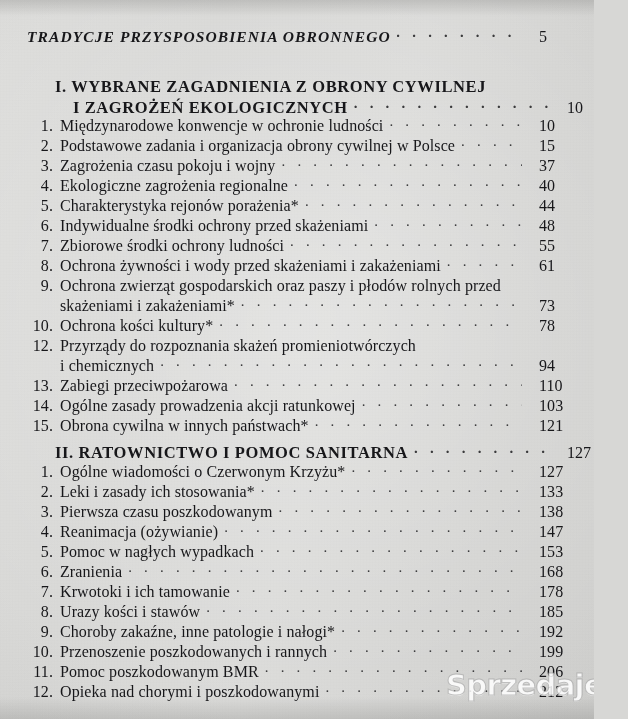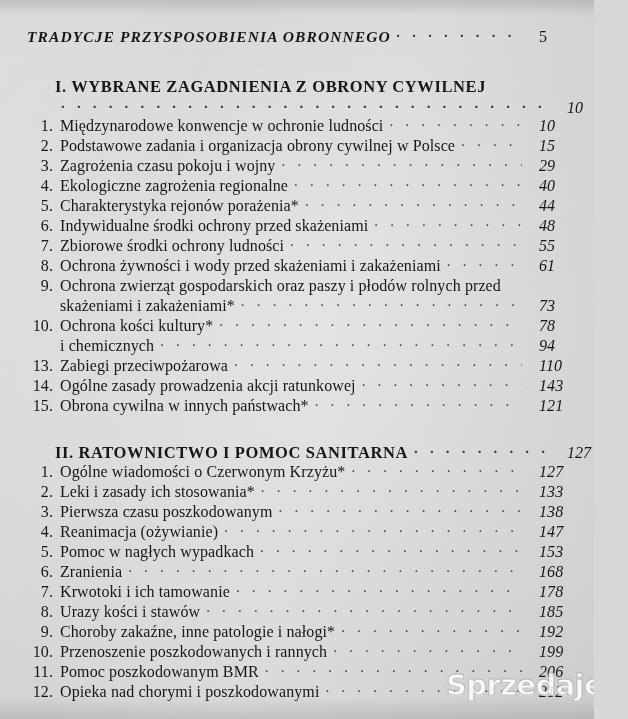--- a/index.html
+++ b/index.html
@@ -76,21 +76,20 @@
     white-space: nowrap;
     line-height: 1;
   }
   .row .pg {
     flex: 0 0 auto;
     width: 62px;
     padding-left: 12px;
     text-align: left;
     font-size: 16px;
     color: #17171a;
-    font-style: italic;
   }
   .row.nodots .leader::after { content: ""; }
 
   
   .toptitle {
     position: absolute;
     left: 27px;
     top: 26px;
     width: 574px;
     font-weight: bold;
@@ -181,20 +180,21 @@
     <span class="pg">5</span>
   </div>
 
   <div class="block" style="top:75px;">
     <div class="row chapter nodots">
       <span class="txt">I. WYBRANE ZAGADNIENIA Z OBRONY CYWILNEJ</span>
       <span class="leader"></span>
       <span class="pg"></span>
     </div>
     <div class="row chapter" style="padding-left:0;">
+      <span class="txt chapter-line2">I ZAGROŻEŃ EKOLOGICZNYCH</span>
       <span class="leader"></span>
       <span class="pg">10</span>
     </div>
   </div>
 
   <div class="block" style="top:115px;">
 
     <div class="row item">
       <span class="txt"><span class="num">1.</span><span>Międzynarodowe konwencje w ochronie ludności</span></span>
       <span class="leader"></span>
@@ -203,21 +203,21 @@
 
     <div class="row item">
       <span class="txt"><span class="num">2.</span><span>Podstawowe zadania i organizacja obrony cywilnej w Polsce</span></span>
       <span class="leader"></span>
       <span class="pg">15</span>
     </div>
 
     <div class="row item">
       <span class="txt"><span class="num">3.</span><span>Zagrożenia czasu pokoju i wojny</span></span>
       <span class="leader"></span>
-      <span class="pg">29</span>
+      <span class="pg">37</span>
     </div>
 
     <div class="row item">
       <span class="txt"><span class="num">4.</span><span>Ekologiczne zagrożenia regionalne</span></span>
       <span class="leader"></span>
       <span class="pg">40</span>
     </div>
 
     <div class="row item">
       <span class="txt"><span class="num">5.</span><span>Charakterystyka rejonów porażenia*</span></span>
@@ -254,36 +254,41 @@
       <span class="pg">73</span>
     </div>
 
     <div class="row item">
       <span class="txt"><span class="num">10.</span><span>Ochrona kości kultury*</span></span>
       <span class="leader"></span>
       <span class="pg">78</span>
     </div>
 
 
+    <div class="row item nodots">
+      <span class="txt"><span class="num">12.</span><span>Przyrządy do rozpoznania skażeń promieniotwórczych</span></span>
+      <span class="leader"></span>
+      <span class="pg"></span>
+    </div>
     <div class="row item">
       <span class="txt item-cont">i chemicznych</span>
       <span class="leader"></span>
       <span class="pg">94</span>
     </div>
 
     <div class="row item">
       <span class="txt"><span class="num">13.</span><span>Zabiegi przeciwpożarowa</span></span>
       <span class="leader"></span>
       <span class="pg">110</span>
     </div>
 
     <div class="row item">
       <span class="txt"><span class="num">14.</span><span>Ogólne zasady prowadzenia akcji ratunkowej</span></span>
       <span class="leader"></span>
-      <span class="pg">143</span>
+      <span class="pg">103</span>
     </div>
 
     <div class="row item">
       <span class="txt"><span class="num">15.</span><span>Obrona cywilna w innych państwach*</span></span>
       <span class="leader"></span>
       <span class="pg">121</span>
     </div>
   </div>
 
   <div class="block" style="top:441px;">

